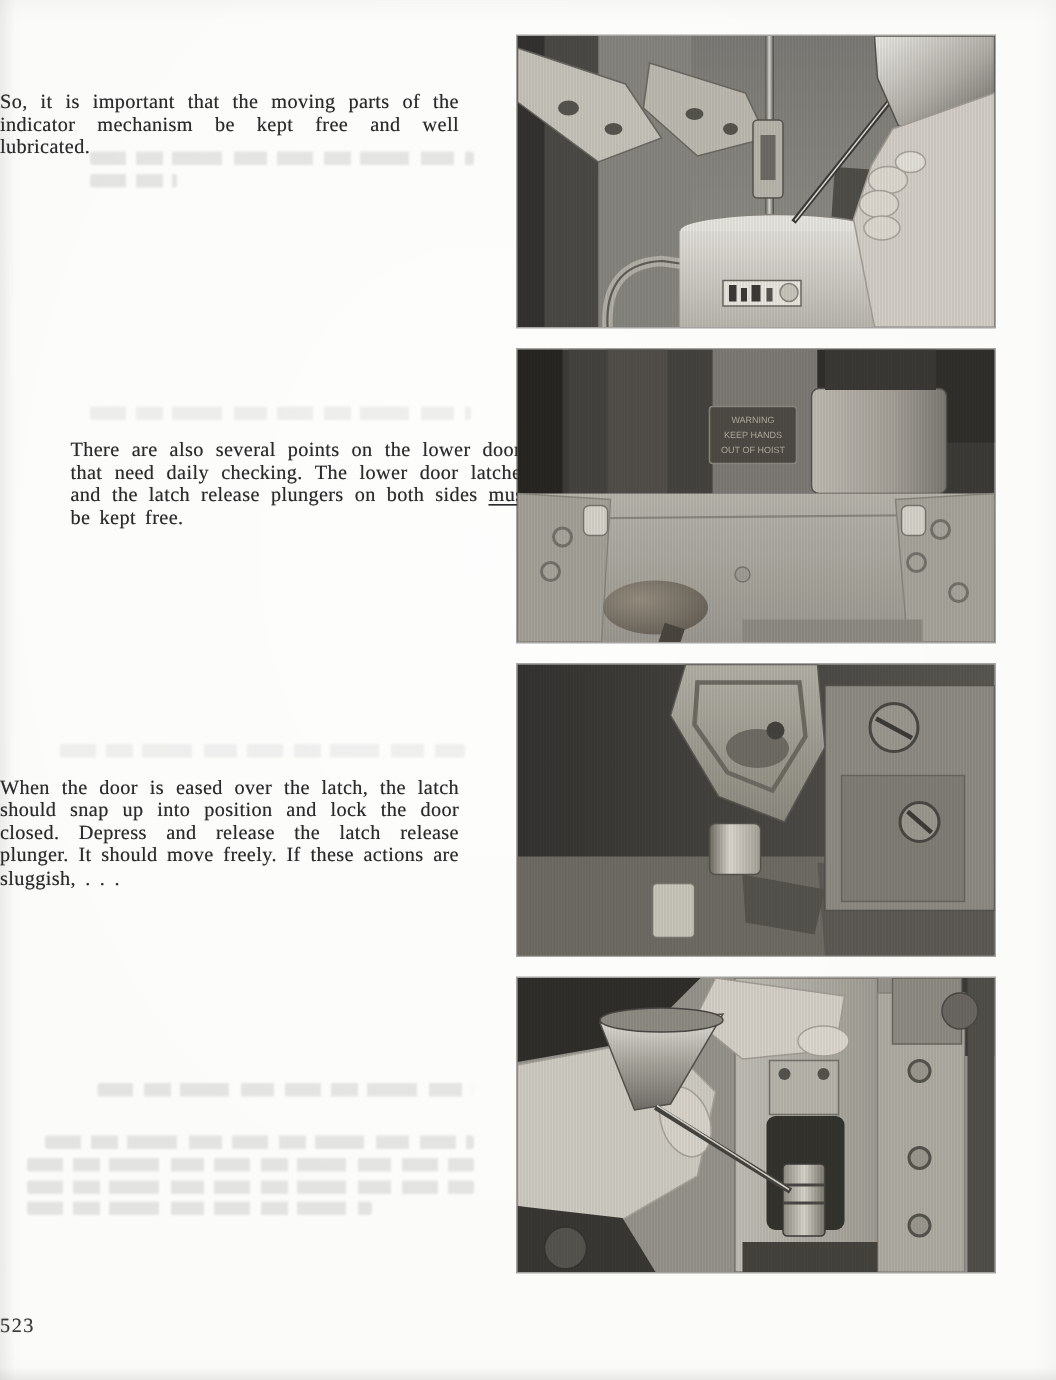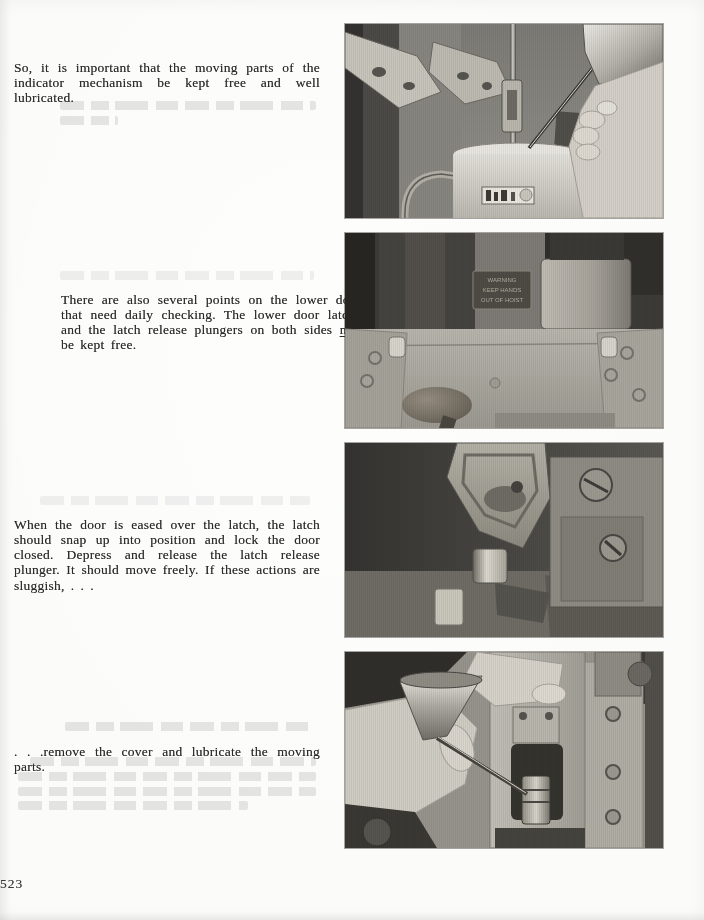--- a/index.html
+++ b/index.html
@@ -11,21 +11,21 @@
   .page {
     position: relative; width: 704px; height: 920px; overflow: hidden;
     background:
       radial-gradient(ellipse at 45% 40%, rgba(255,255,255,.6), rgba(0,0,0,0) 70%),
       linear-gradient(90deg, rgba(0,0,0,.045) 0, rgba(0,0,0,0) 10px),
       linear-gradient(0deg, rgba(0,0,0,.05) 0, rgba(0,0,0,0) 8px),
       #fbfbf9;
     box-shadow: inset 0 0 18px rgba(0,0,0,.05);
   }
   .para {
-    position: absolute; left: 14px; width: 306px;
+    position: absolute; left: 0; width: 306px;
     font-size: 13.5px; line-height: 15.3px; color: #2a2a2a;
     text-align: justify; text-align-last: left;
     letter-spacing: .25px; word-spacing: 2.5px;
     text-shadow: 0 0 .5px rgba(40,40,40,.55);
   }
   .para .u { text-decoration: underline; text-underline-offset: 2px; }
   .photo {
     position: absolute; left: 345px; width: 318px; margin: 0; padding: 0;
     outline: 1px solid rgba(60,58,54,.45);
     background: #6f6e6a;
@@ -66,21 +66,20 @@
   <div class="ghost" style="left:18px; top:772px; width:298px;"></div>
   <div class="ghost" style="left:18px; top:787px; width:298px;"></div>
   <div class="ghost" style="left:18px; top:801px; width:230px;"></div>
 
   <p class="para" style="top:46px;">So, it is important that the moving parts of the indicator mechanism be kept free and well lubricated.</p>
 
   <p class="para" style="top:278px;margin-left:47px;"><span>There are also several points on the lower doors that need daily checking.  The lower door latches and the latch release plungers on both sides </span><span class="u">must</span><span> be kept free.</span></p>
 
   <p class="para" style="top:503px;">When the door is eased over the latch, the latch should snap up into position and lock the door closed.  Depress and release the latch release plunger.   It should move freely.  If these actions are sluggish, . . .</p>
 
-  <p class="para" style="top:730px;">. . .remove the cover and lubricate the moving parts.</p>
 
   <figure class="photo" style="top:24px; height:194px;">
     <svg viewBox="0 0 318 194" preserveAspectRatio="none">
       <defs>
         <linearGradient id="p1bg" x1="0" y1="0" x2="0" y2="1">
           <stop offset="0" stop-color="#7d7b76"></stop>
             <stop offset="1" stop-color="#93918b"></stop>
         </linearGradient>
         <linearGradient id="p1can" x1="0" y1="0" x2="1" y2="1">
           <stop offset="0" stop-color="#ecebe5"></stop>

